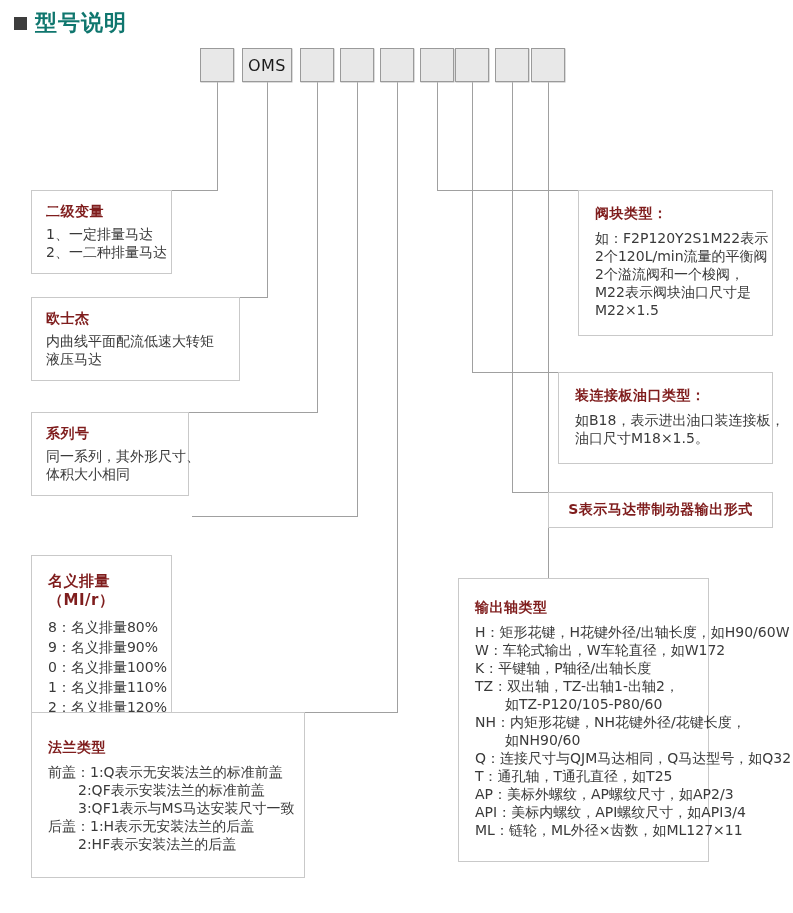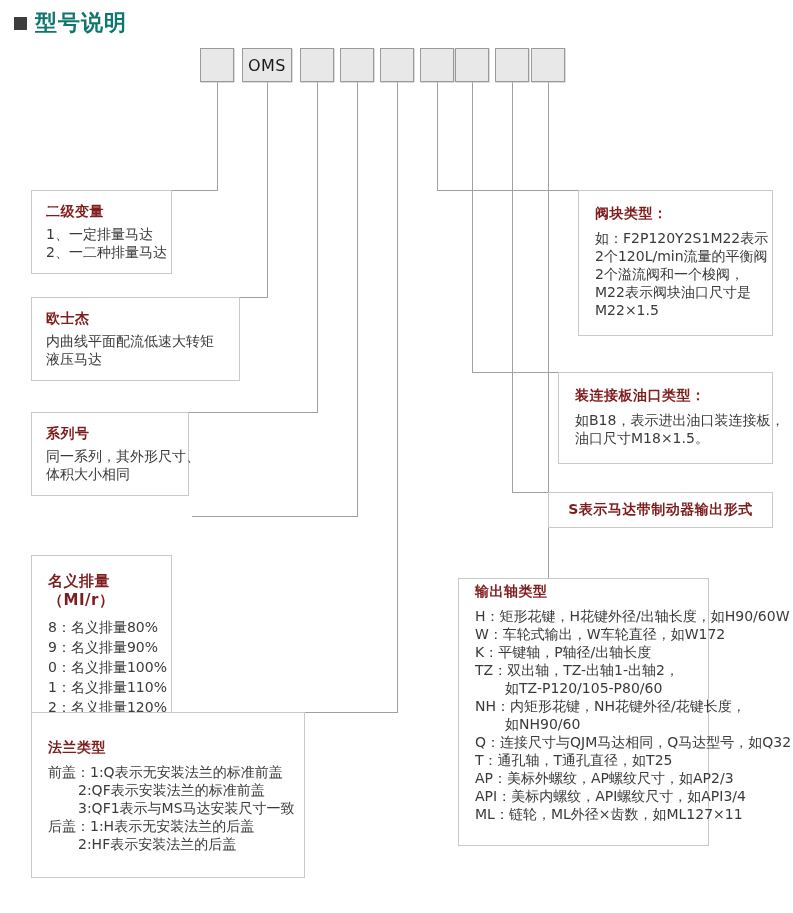--- a/index.html
+++ b/index.html
@@ -152,21 +152,21 @@
   <div class="panel" style="left:558px; top:372px; width:215px; padding:14px 16px 16px;">
     <div class="panel-title" style="margin-bottom:6px;">装连接板油口类型：</div>
     <div class="panel-line">如B18，表示进出油口装连接板，</div>
     <div class="panel-line">油口尺寸M18×1.5。</div>
   </div>
 
   <div class="panel single-line" style="left:548px; top:492px; width:225px; height:36px; padding:0 12px;">
     <div class="panel-title">S表示马达带制动器输出形式</div>
   </div>
 
-  <div class="panel" style="left:458px; top:578px; width:251px; padding:4px 16px 22px;">
+  <div class="panel" style="left:458px; top:578px; width:251px; padding:20px 16px 22px;">
     <div class="panel-title" style="margin-bottom:6px;">输出轴类型</div>
     <div class="panel-line">H：矩形花键，H花键外径/出轴长度，如H90/60W</div>
     <div class="panel-line">W：车轮式输出，W车轮直径，如W172</div>
     <div class="panel-line">K：平键轴，P轴径/出轴长度</div>
     <div class="panel-line">TZ：双出轴，TZ-出轴1-出轴2，</div>
     <div class="panel-line indent">如TZ-P120/105-P80/60</div>
     <div class="panel-line">NH：内矩形花键，NH花键外径/花键长度，</div>
     <div class="panel-line indent">如NH90/60</div>
     <div class="panel-line">Q：连接尺寸与QJM马达相同，Q马达型号，如Q32</div>
     <div class="panel-line">T：通孔轴，T通孔直径，如T25</div>

